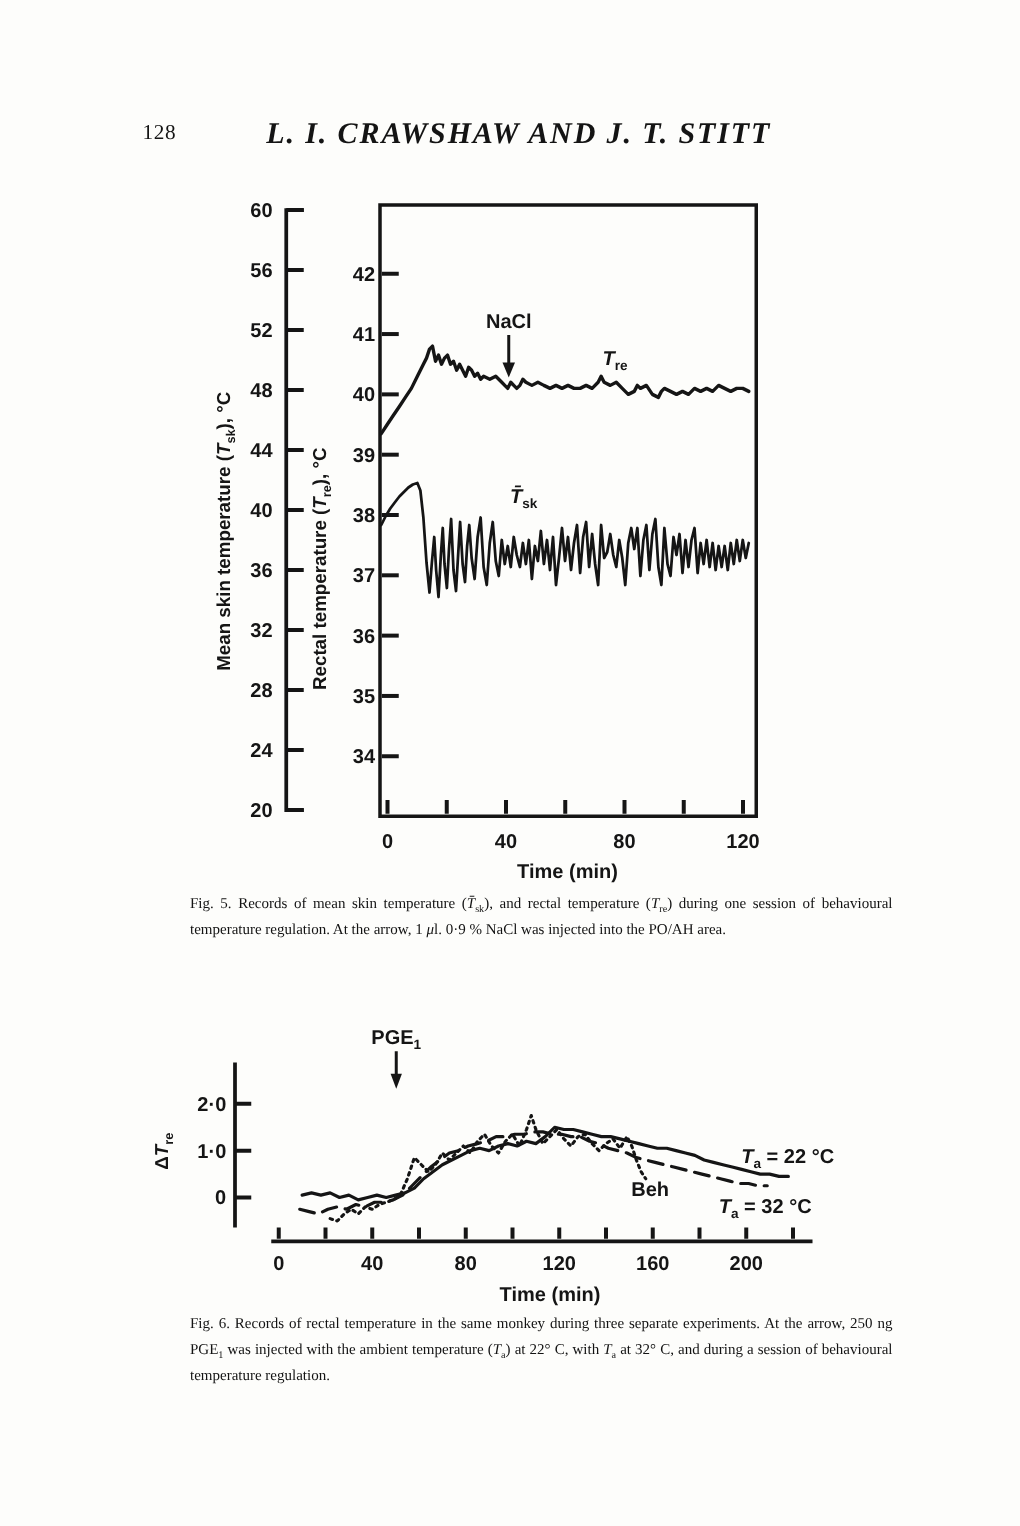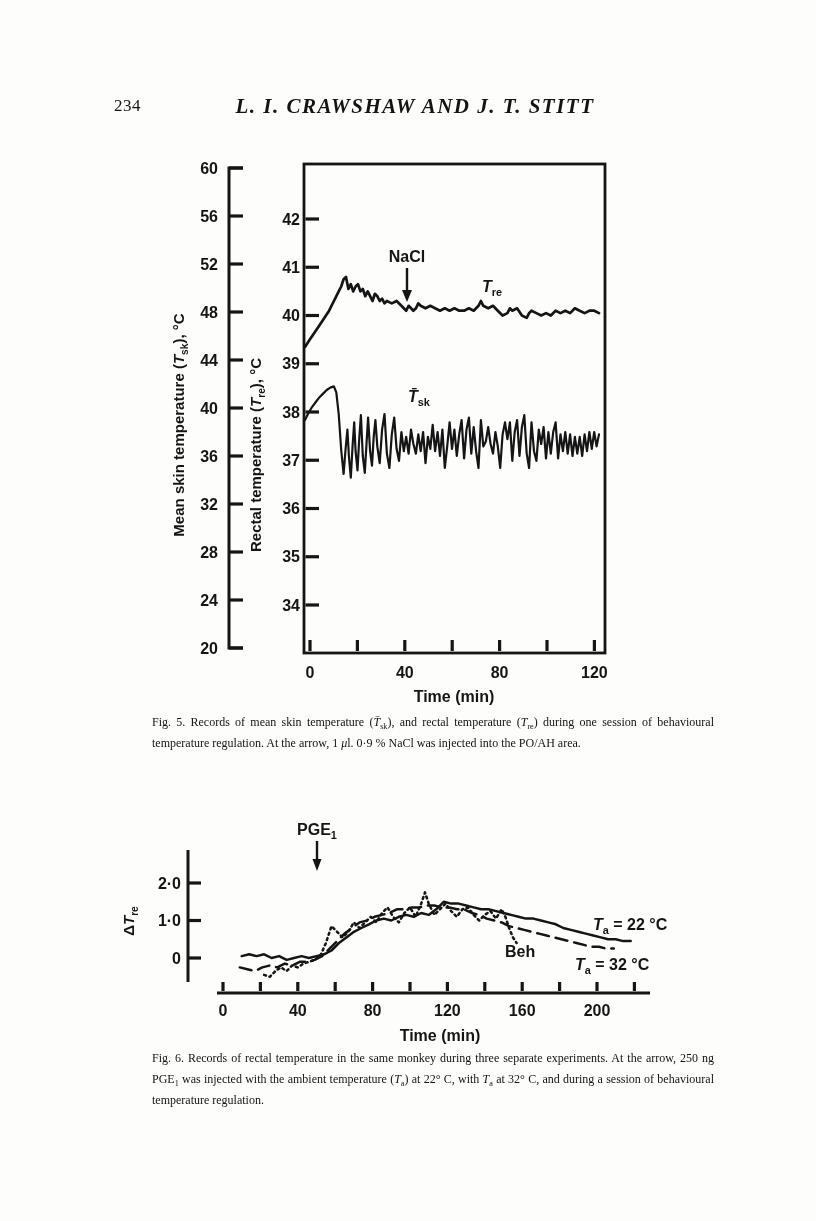--- a/index.html
+++ b/index.html
@@ -1,41 +1,41 @@
 <!DOCTYPE html>
 <html><head>
 <meta charset="utf-8">
 <style>
   html,body{margin:0;padding:0;}
   body{background:#e8e8e6;font-family:"Liberation Serif",serif;}
   .page{position:relative;width:816px;height:1221px;background:#fdfdfb;margin:0 auto;overflow:hidden;color:#141414;}
   .pageno{position:absolute;left:114px;top:96px;font-size:17px;letter-spacing:.5px;}
   .runtitle{position:absolute;left:0;top:94px;width:100%;text-align:center;padding-left:14px;box-sizing:border-box;
-            font-size:21px;font-style:italic;font-weight:bold;letter-spacing:1.5px;}
+            font-size:24px;font-style:italic;font-weight:bold;letter-spacing:1.5px;}
   svg.fig{position:absolute;}
   svg text{font-family:"Liberation Sans",sans-serif;font-weight:bold;fill:#151515;}
   .axline{fill:none;stroke:#151515;stroke-width:3;}
   .plotbox{fill:none;stroke:#151515;stroke-width:2.8;}
   .tick{stroke:#151515;stroke-width:3.2;}
   .trace{fill:none;stroke:#151515;stroke-linejoin:round;stroke-linecap:round;}
   .ticklab{font-size:16px;}
   .axlab{font-size:15px;}
   .annot{font-size:16px;}
   .arrowline{stroke:#151515;stroke-width:2.4;}
   .arrowhead{fill:#151515;stroke:none;}
   .caption{position:absolute;width:562px;font-size:12px;line-height:21px;text-align:justify;color:#131313;}
   .caption .i{font-style:italic;}
   .caption .sub{vertical-align:sub;font-size:68%;line-height:0;}
 </style>
 </head>
 <body>
 
 <div class="page">
 
-  <div class="pageno">234</div>
+  <div class="pageno">128</div>
   <div class="runtitle">L. I. CRAWSHAW AND J. T. STITT</div>
 
   <svg id="fig5-svg" class="fig" style="left:140px;top:140px;" width="500" height="575" viewBox="0 0 500 575">
 
     <path class="axline" d="M103 28 H89 V508 H103"></path>
     <text class="axlab" transform="translate(44,285) rotate(-90)" text-anchor="middle"><tspan>Mean skin temperature (</tspan><tspan font-style="italic">T</tspan><tspan dy="4" font-size="68%">sk</tspan><tspan dy="-4">), °C</tspan></text>
 
     <text class="axlab" transform="translate(121,315) rotate(-90)" text-anchor="middle"><tspan>Rectal temperature (</tspan><tspan font-style="italic">T</tspan><tspan dy="4" font-size="68%">re</tspan><tspan dy="-4">), °C</tspan></text>
 
     <rect class="plotbox" x="164" y="24" width="301" height="489"></rect>

